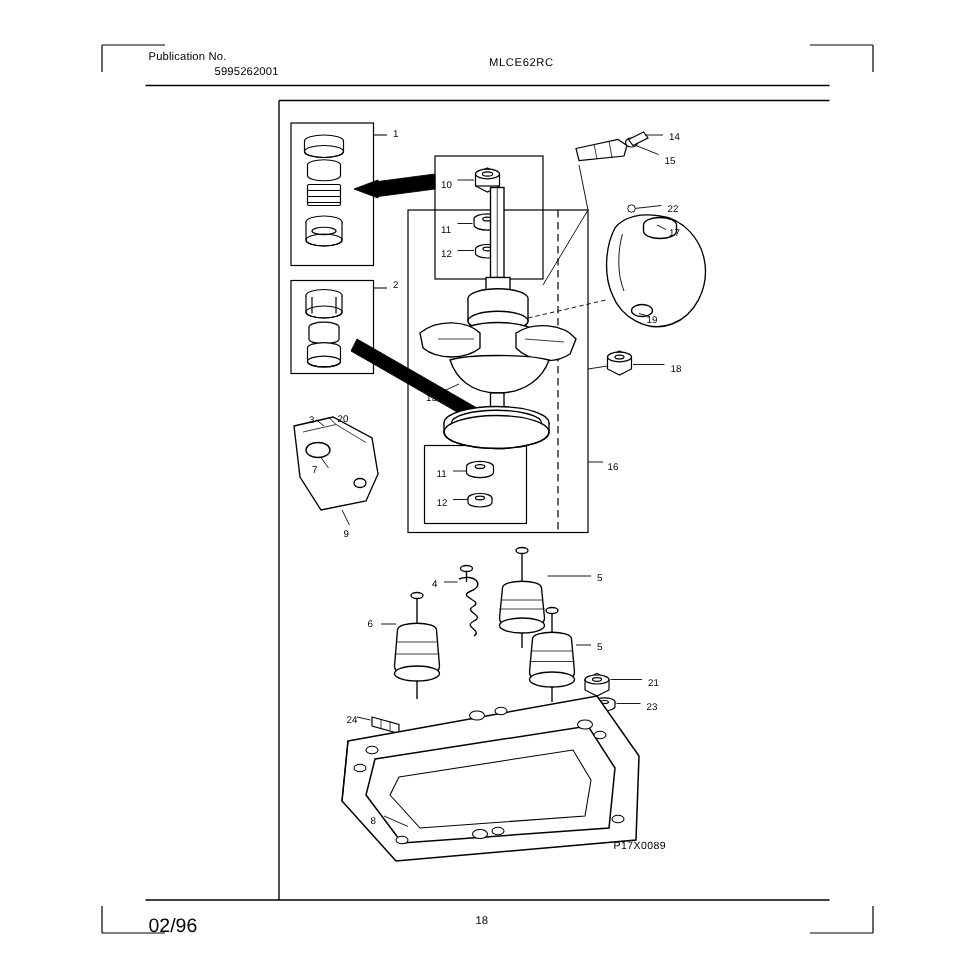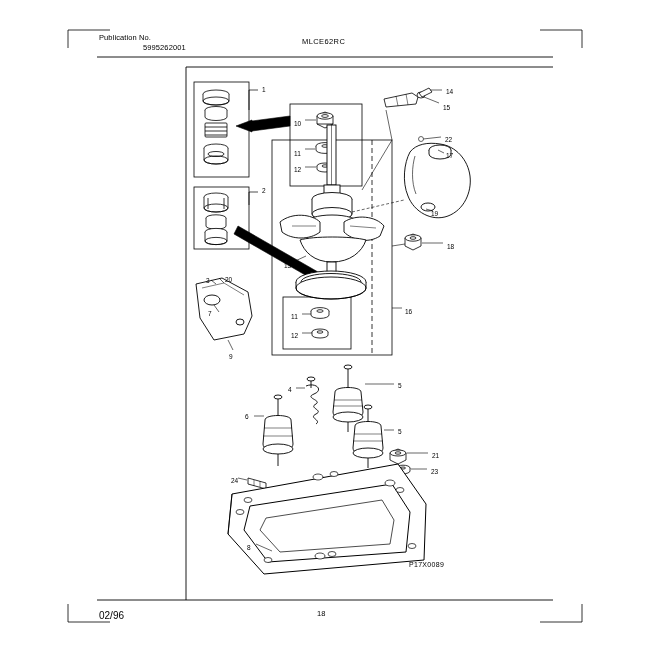--- a/index.html
+++ b/index.html
@@ -37,30 +37,31 @@
     font-size: 7.5px;
     letter-spacing: 0.1px;
   }
   .pub-num {
     font-size: 7.5px;
     letter-spacing: 0.1px;
   }
   .model {
     font-size: 7.5px;
     letter-spacing: 0.4px;
+    margin-left: 24px;
   }
   .callout {
     font-size: 6.5px;
   }
   .figcode {
     font-size: 7px;
     letter-spacing: 0.3px;
   }
   .footer-date {
-    font-size: 10px;
+    font-size: 13px;
   }
   .footer-page {
     font-size: 7.5px;
   }
 </style>
 </head>
 <body>
 
 <div class="page">
 

